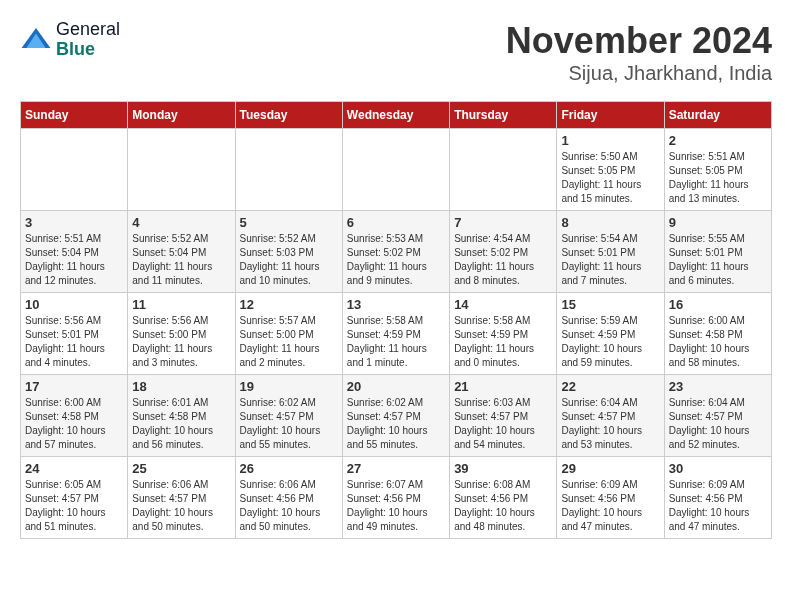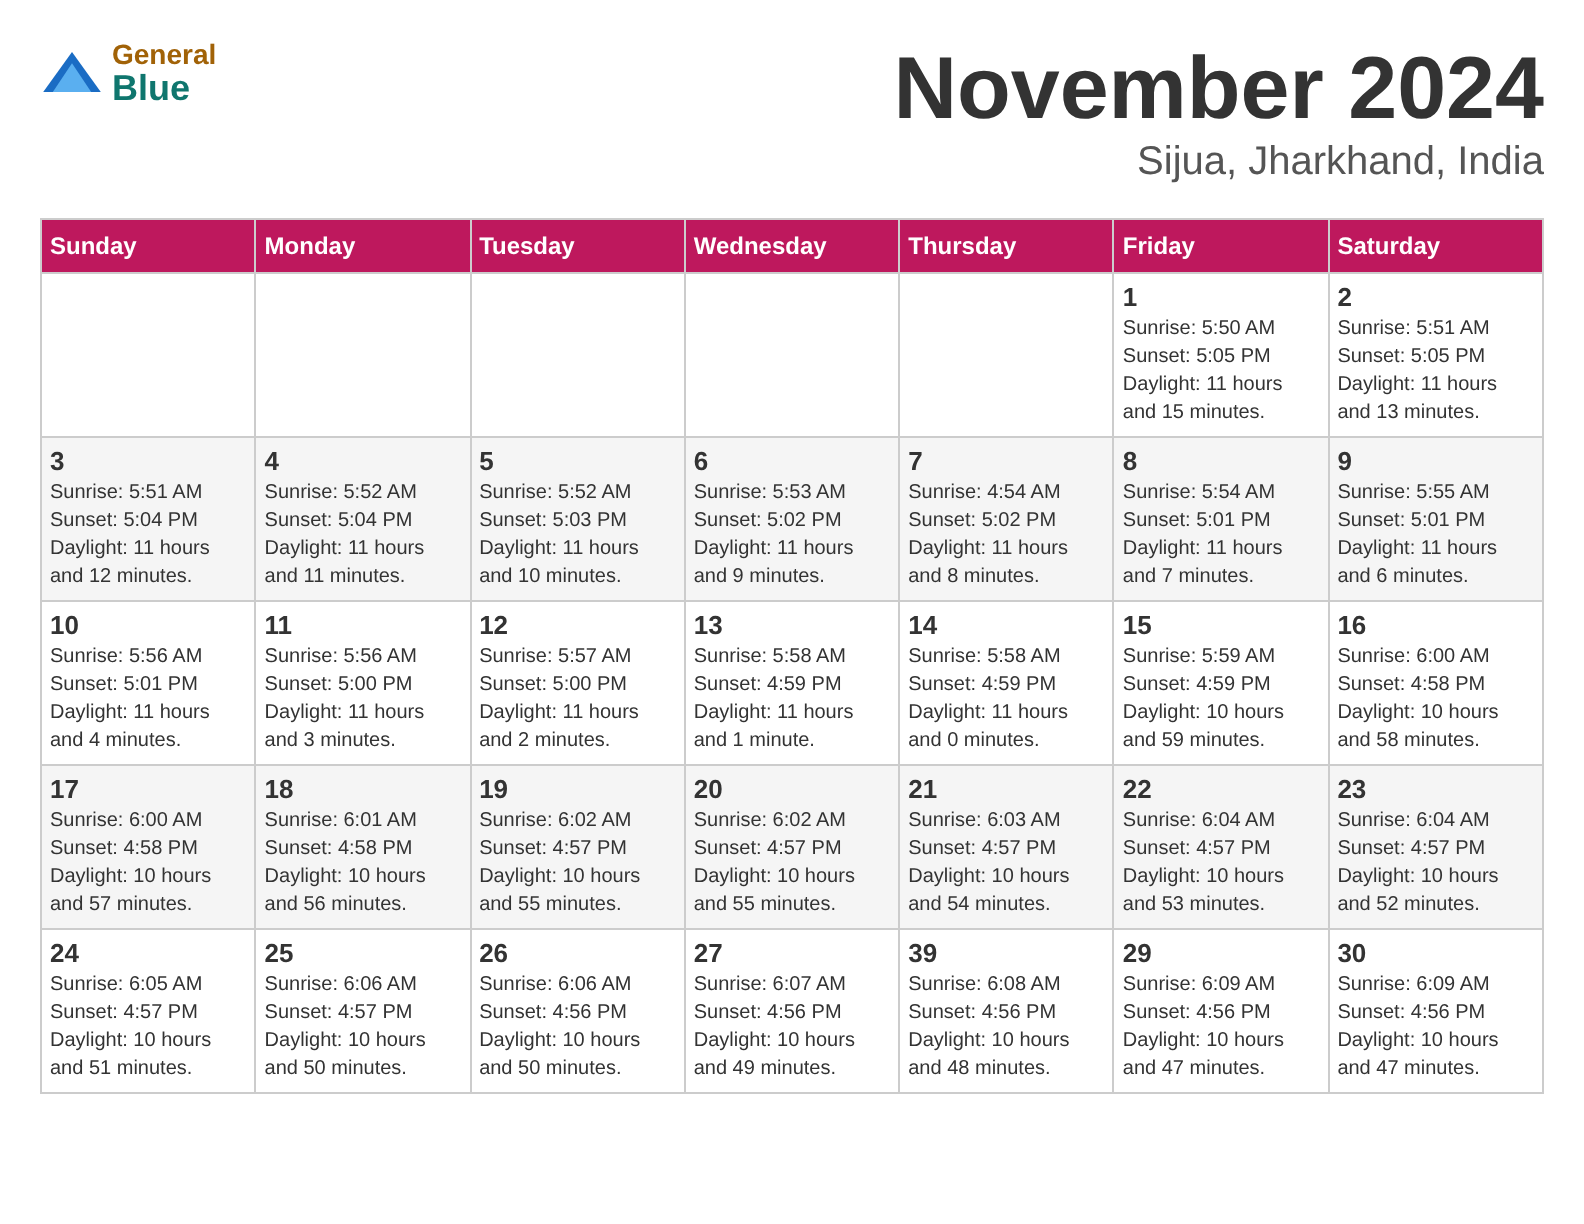--- a/index.html
+++ b/index.html
@@ -20,52 +20,52 @@
       display: flex;
       align-items: center;
       gap: 4px;
     }
     .logo-text {
       display: flex;
       flex-direction: column;
       line-height: 1.1;
     }
     .logo-text .general {
-      font-size: 14px;
-      font-weight: bold;
-      color: #a16207;
+      font-size: 18px;
+      font-weight: normal;
+      color: #0f172a;
     }
     .logo-text .blue {
       font-size: 18px;
       font-weight: bold;
       color: #0f766e;
     }
     .logo-icon {
       width: 32px;
       height: 32px;
     }
     .title-area {
       text-align: right;
     }
     .month-title {
-      font-size: 44px;
+      font-size: 36px;
       font-weight: bold;
       color: #333;
     }
     .subtitle {
       font-size: 20px;
       color: #555;
     }
     table {
       width: 100%;
       border-collapse: collapse;
       table-layout: fixed;
     }
     thead tr th {
-      background-color: #be185d;
+      background-color: #b91c1c;
       color: #fff;
       font-size: 12px;
       font-weight: bold;
       padding: 6px 4px;
       text-align: left;
       border: 1px solid #ccc;
     }
     tbody tr td {
       border: 1px solid #ccc;
       vertical-align: top;

